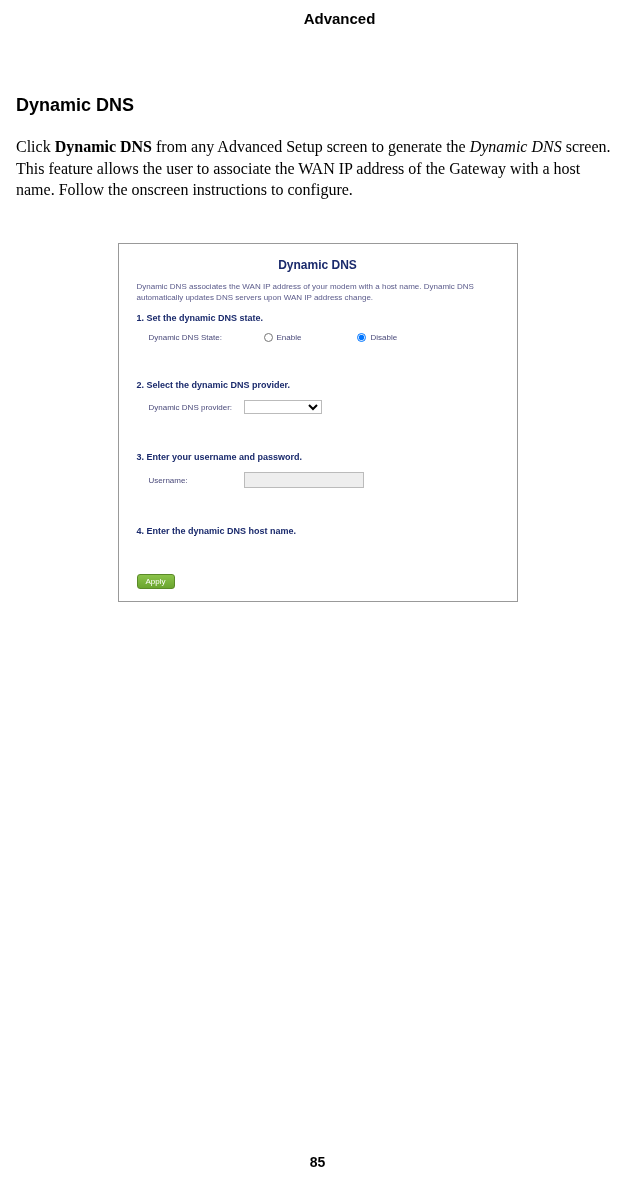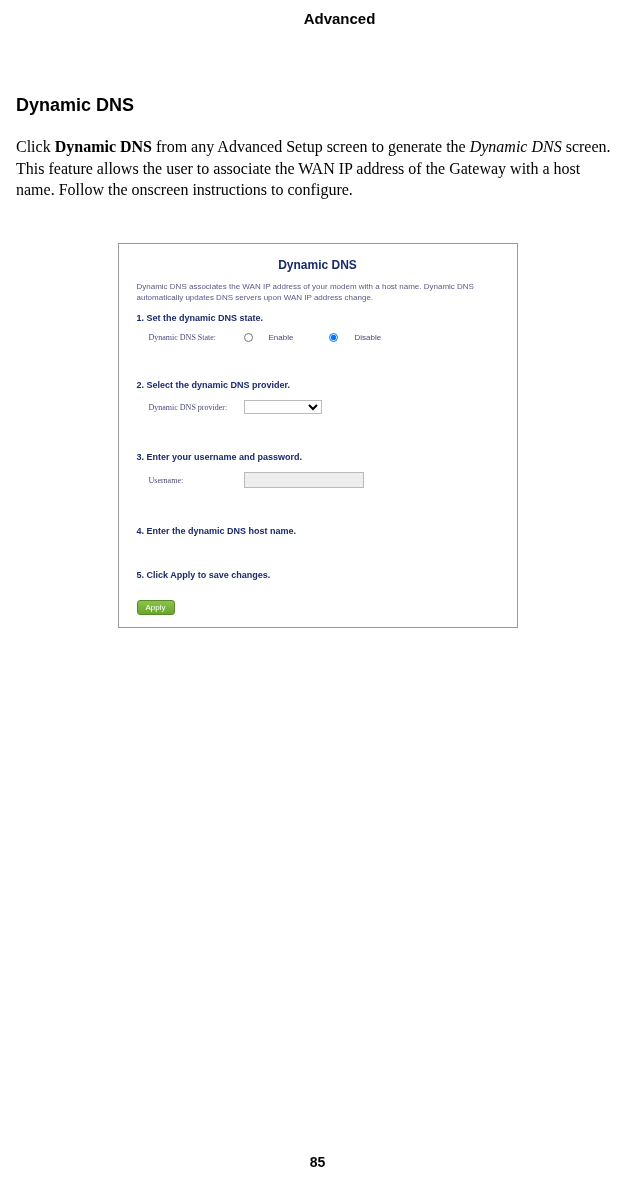--- a/index.html
+++ b/index.html
@@ -68,31 +68,31 @@
     .form-row {
       font-size: 8px;
       color: #4a4a7a;
       padding: 2px 0 2px 12px;
       display: flex;
       align-items: center;
     }
     .form-label {
       width: 95px;
       display: inline-block;
-      font-family: Liberation Serif, serif;
     }
     .radio-group {
       display: inline-flex;
       align-items: center;
       gap: 36px;
     }
     .radio-option {
       display: inline-flex;
       align-items: flex-end;
-      gap: 16px;
+      gap: 4px;
+      margin-left: 20px;
     }
     .radio-option input[type="radio"] {
       width: 9px;
       height: 9px;
       margin: 0;
     }
     .select-box {
       width: 78px;
       height: 14px;
       border: 1px solid #bbb;
@@ -179,18 +179,17 @@
       <span class="form-label">Username:</span>
       <input type="text" class="text-input input-mid" style="">
     </div>
 
     <div class="section-gap"></div>
 
     <div class="step-heading">4. Enter the dynamic DNS host name.</div>
 
     <div class="section-gap-sm"></div>
 
-    <div class="step-heading">5. Click Apply to save changes.</div>
     <button class="apply-btn">Apply</button>
   </div>
 </div>
 
 <div class="page-number">85</div>
 
 </body></html>

